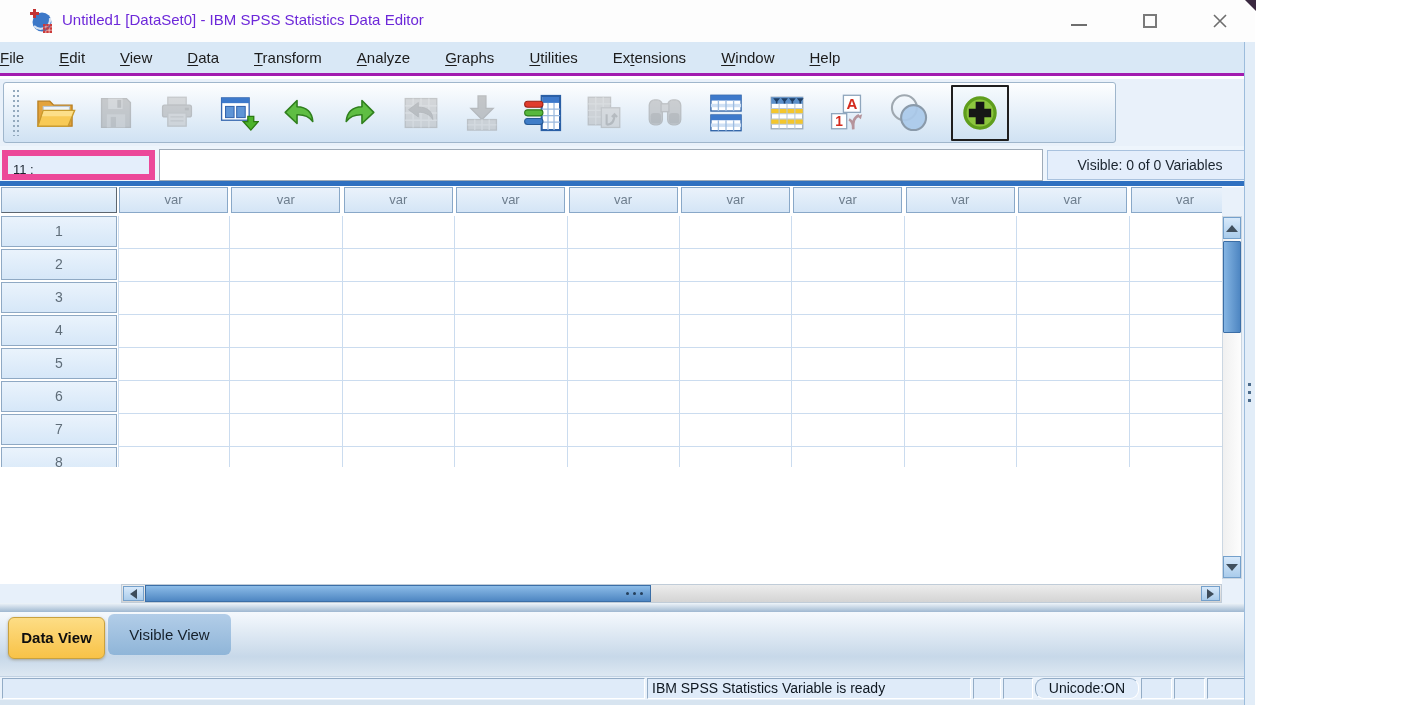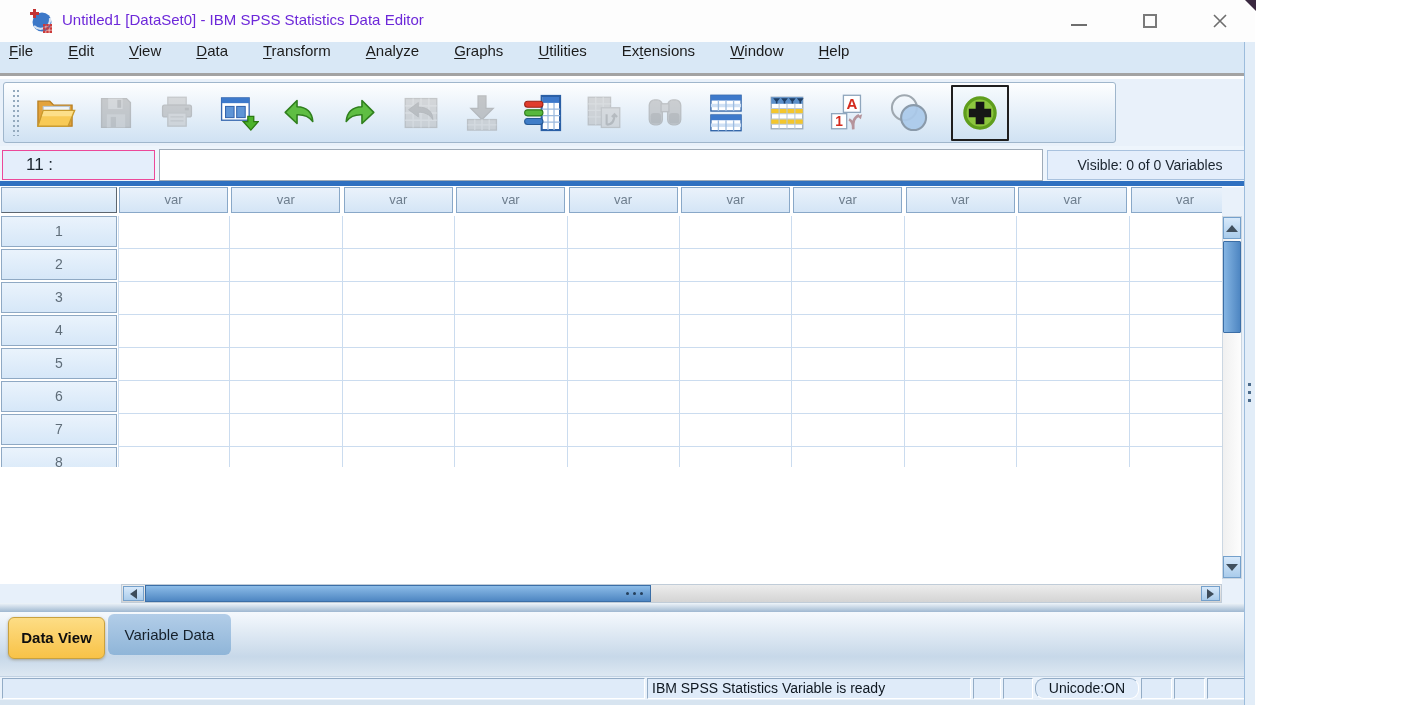--- a/index.html
+++ b/index.html
@@ -16,21 +16,21 @@
   .title-text { position:absolute; left:62px; top:11px; font-size:15px; color:#6d28d9; white-space:nowrap; }
   .winbtn { position:absolute; top:9px; width:32px; height:24px; display:flex; align-items:center; justify-content:center; background:transparent; }
   .btn-min { left:1063px; } .btn-max { left:1134px; } .btn-close { left:1204px; }
   .glyph-min { width:16px; height:0; border-top:2px solid #6e6e6e; margin-top:8px; }
   .glyph-max { width:14px; height:14px; border:2px solid #7a7a7a; }
   .corner-tri { position:absolute; left:1245px; top:0; width:0; height:0;
     border-top:11px solid #3a2840; border-left:11px solid transparent; }
 
   
   .menubar { position:absolute; left:0; top:42px; width:1255px; height:34px; background:#d9e8f6;
-    border-bottom:3px solid #a3a3a3; display:flex; padding-left:9px; }
+    border-bottom:3px solid #a21caf; display:flex; align-items:center; }
   .menu-item { font-size:15px; color:#1c1c1c; margin-right:35px; white-space:nowrap; cursor:default; }
   .menu-item .mn { text-decoration:underline; text-underline-offset:2px; }
 
   
   .toolbar-row { position:absolute; left:0; top:79px; width:1255px; height:67px; background:#e9f1fa; }
   .toolbar { position:absolute; left:3px; top:3px; width:1113px; height:61px; border:1px solid #9fb6cc;
     border-radius:3px; background:linear-gradient(#fdfeff,#d0e2f3); display:flex; align-items:center; padding-left:9px; }
   .drag-handle { width:7px; height:46px; margin-right:12px;
     background-image:repeating-linear-gradient(to bottom,#93a9bd 0 2px,transparent 2px 5px),
                      repeating-linear-gradient(to bottom,#93a9bd 0 2px,transparent 2px 5px);
@@ -39,21 +39,21 @@
     margin-right:15px; background:transparent; border:none; padding:0; }
   .tbtn svg { width:42px; height:42px; }
   .tbtn.disabled { filter:grayscale(1) opacity(.5) contrast(.75); }
   .tbtn.framed { border:2px solid #1e1e1e; background:linear-gradient(#f5fafd,#cfe2f2);
     width:58px; height:56px; border-radius:1px; margin-left:4px; }
 
   
   .cellref-row { position:absolute; left:0; top:146px; width:1255px; height:36px; background:#eef5fc; }
   .blue-rule { position:absolute; left:0; top:181px; width:1255px; height:5px; background:#2f70c0; }
   .row-indicator { position:absolute; left:2px; top:150px; width:153px; height:30px; background:#e4eefb;
-    border:1px solid #ec4899; font-size:17px; color:#1a242e; line-height:28px; padding-left:23px; }
+    border:6px solid #ec4899; font-size:13px; color:#1a242e; line-height:28px; padding-left:5px; }
   .cell-editor { position:absolute; left:159px; top:149px; width:884px; height:32px; background:#fff;
     border:1px solid #9fabb8; font-size:15px; color:#1a242e; line-height:30px; padding-left:6px; }
   .visible-info { position:absolute; left:1047px; top:150px; width:206px; height:30px; background:#e4eefb;
     border:1px solid #a9c2de; font-size:14px; color:#1a242e; line-height:28px; text-align:center; white-space:nowrap; }
 
   
   .grid { position:absolute; left:0; top:187px; width:1222px; height:280px; background:#fff; overflow:hidden; }
   .grid-hrow { display:flex; height:29px; }
   .corner { flex:0 0 116px; height:26px; margin:0 2px 3px 1px; background:linear-gradient(#eaf2fb,#d3e5f6);
     border:1px solid #8fa9c4; border-bottom-color:#5c6670; border-right-color:#5c6670; }
@@ -518,21 +518,21 @@
         </div>
     </div>
     <div class="hs-btn hs-right">
         <div class="tri-right"></div>
       </div>
   </div>
 
   <div class="blue-band"></div>
   <div class="tabstrip">
     <div class="vtab tab-data active">Data View</div>
-    <div class="vtab tab-variable">Variable Data</div>
+    <div class="vtab tab-variable">Visible View</div>
   </div>
 
   <div class="statusbar">
     <div class="ssec s1"></div>
     <div class="ssec s2">IBM SPSS Statistics Variable is ready</div>
     <div class="ssec s3"></div>
     <div class="ssec s4"></div>
     <div class="ssec s5">Unicode:ON</div>
     <div class="ssec s6"></div>
     <div class="ssec s7"></div>

